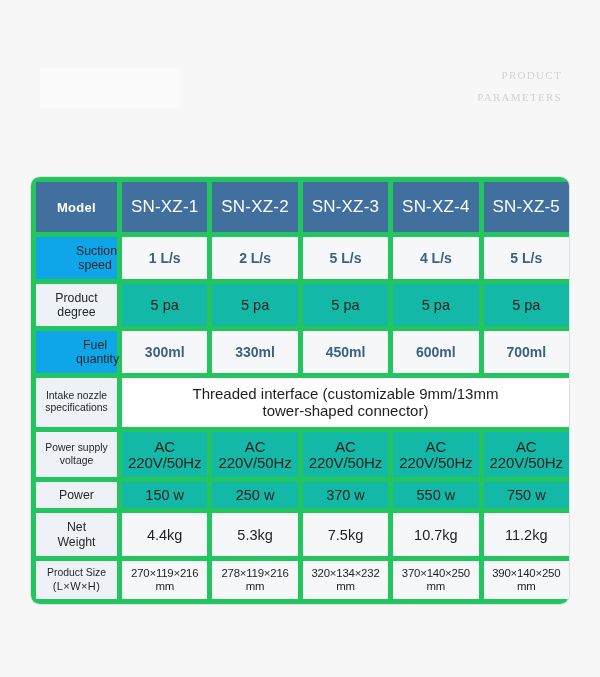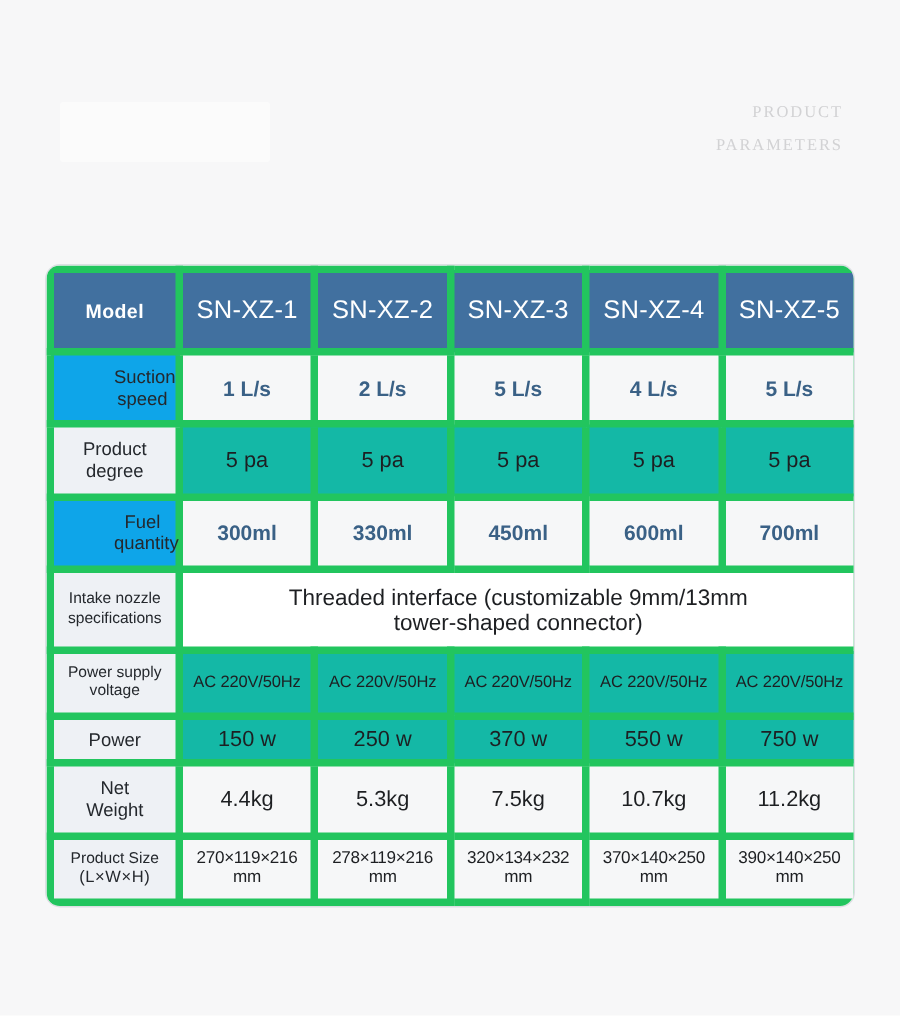--- a/index.html
+++ b/index.html
@@ -130,21 +130,21 @@
   tr.blue td.val {
     color: #3a6186;
     font-weight: bold;
     font-size: 14px;
   }
   tr.blue td.lbl {
     background: #0ea5e9;
     padding-left: 40px;
   }
 
-  td.val.voltage { font-size: 11px; letter-spacing: -0.1px; }
+  td.val.voltage { font-size: 15px; letter-spacing: -0.1px; }
   td.val.size    { font-size: 11.4px; line-height: 13px; letter-spacing: -0.2px; }
   td.val.merged  {
     font-size: 15px;
     line-height: 17px;
     color: #1d1f22;
     background: #ffffff;
     text-align: center;
   }
 </style>
 </head>

